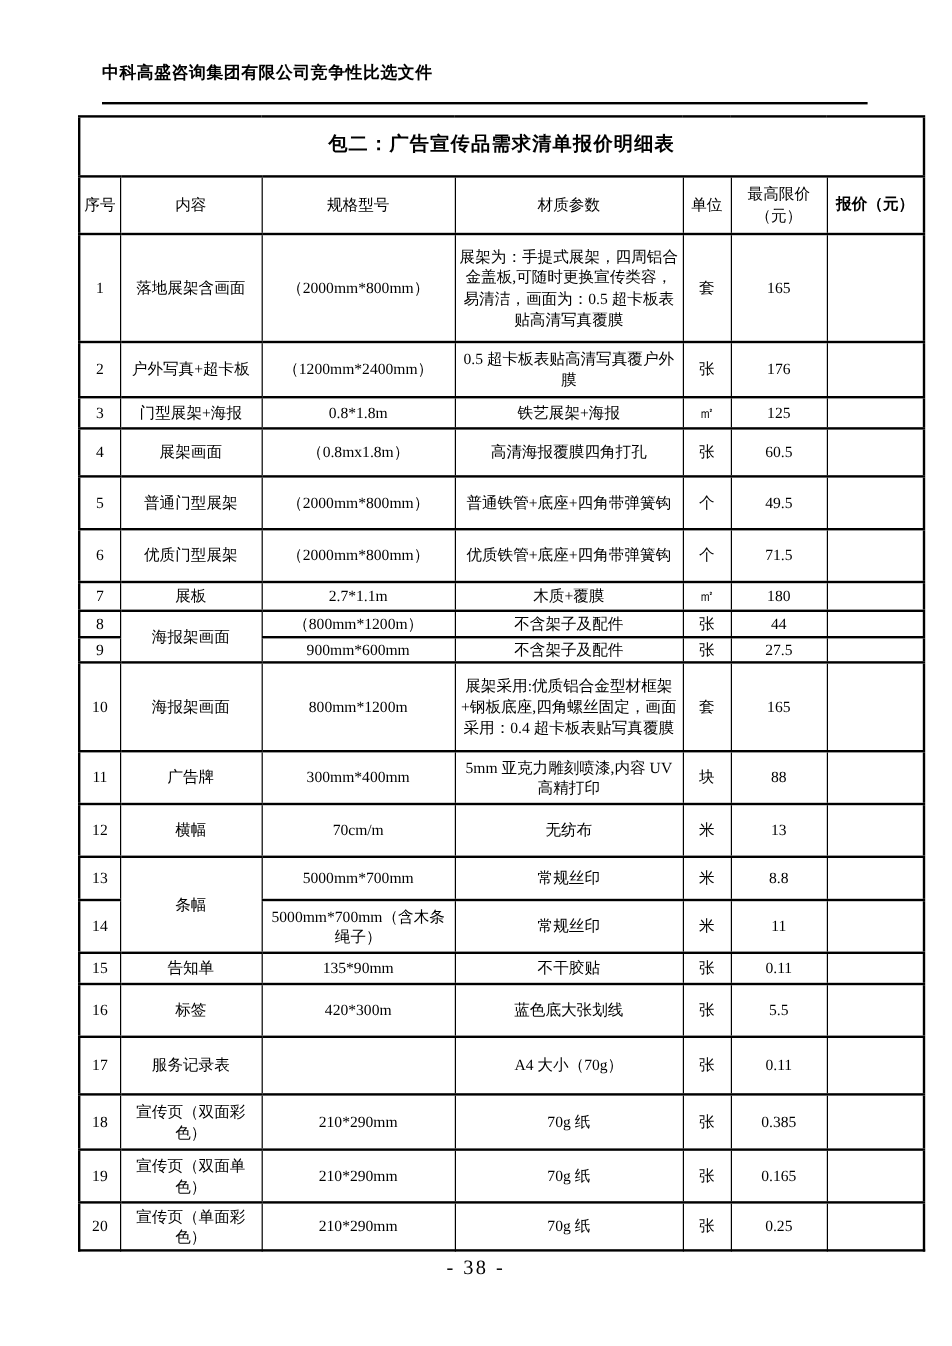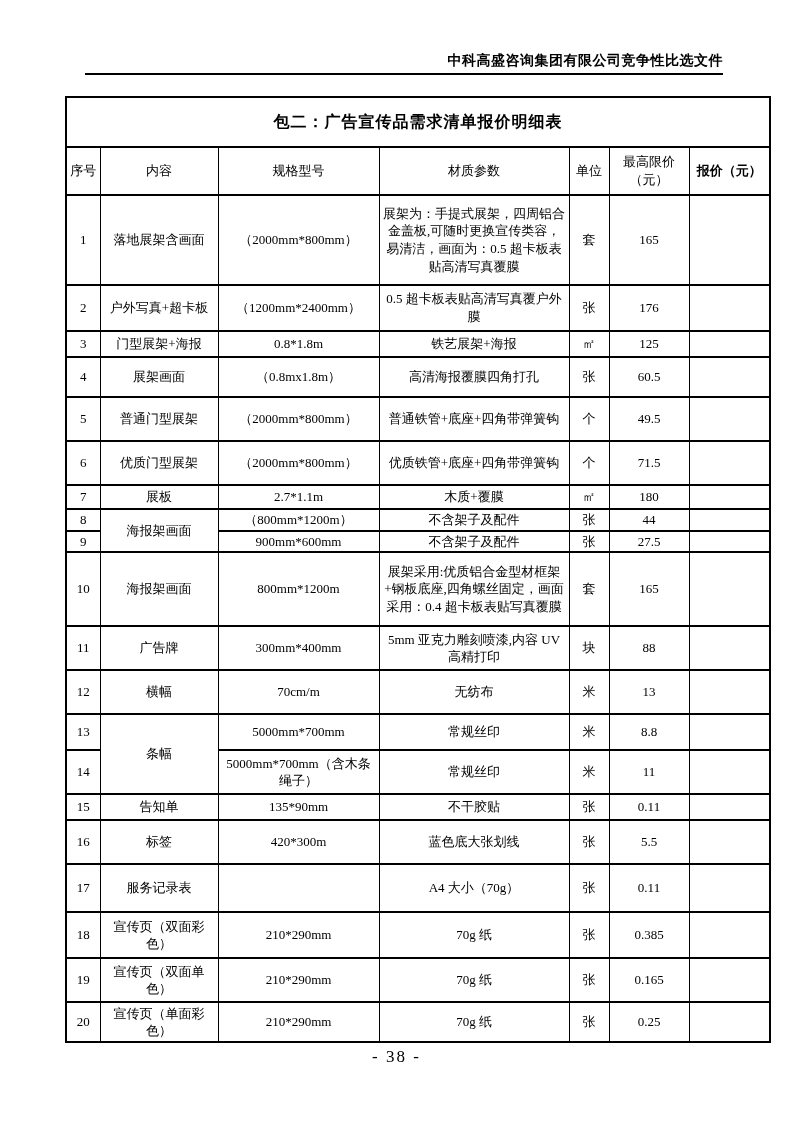--- a/index.html
+++ b/index.html
@@ -7,24 +7,24 @@
     width:793px;height:1122px;
     background:#ffffff;
     position:relative;
     font-family:"Liberation Serif","DejaVu Serif",serif;
     color:#000;
   }
   .doc-header{
     position:absolute;
     left:85px; right:70px; top:52px;
     display:flex;
-    justify-content:flex-end;
+    justify-content:flex-start;
     align-items:flex-end;
     border-bottom:2px solid #000;
-    padding-bottom:3px;
+    padding-bottom:15px;
     font-weight:bold;
     font-size:14px;
     letter-spacing:0.5px;
   }
   table.quote-table{
     position:absolute;
     left:65px; top:96px;
     width:704px;
     border-collapse:collapse;
     table-layout:fixed;
@@ -39,22 +39,23 @@
     padding:1px 3px;
     font-weight:normal;
     line-height:1.35;
     word-break:break-all;
     overflow:hidden;
   }
   .quote-table .title-cell{
     font-weight:bold;
     font-size:16px;
     letter-spacing:1px;
-  }
-  .quote-table th.c-quote{font-weight:bold;}
+    font-family:Liberation Mono, monospace;
+  }
+  .quote-table th.c-quote{font-weight:bold;font-family:Liberation Mono, monospace;}
   .c-no{padding:1px 2px;}
   .c-content{padding:1px 12px;}
   .c-material{padding:1px 6px;}
   
   col.w-no{width:34px;}
   col.w-content{width:118px;}
   col.w-spec{width:161px;}
   col.w-material{width:190px;}
   col.w-unit{width:40px;}
   col.w-max{width:80px;}

